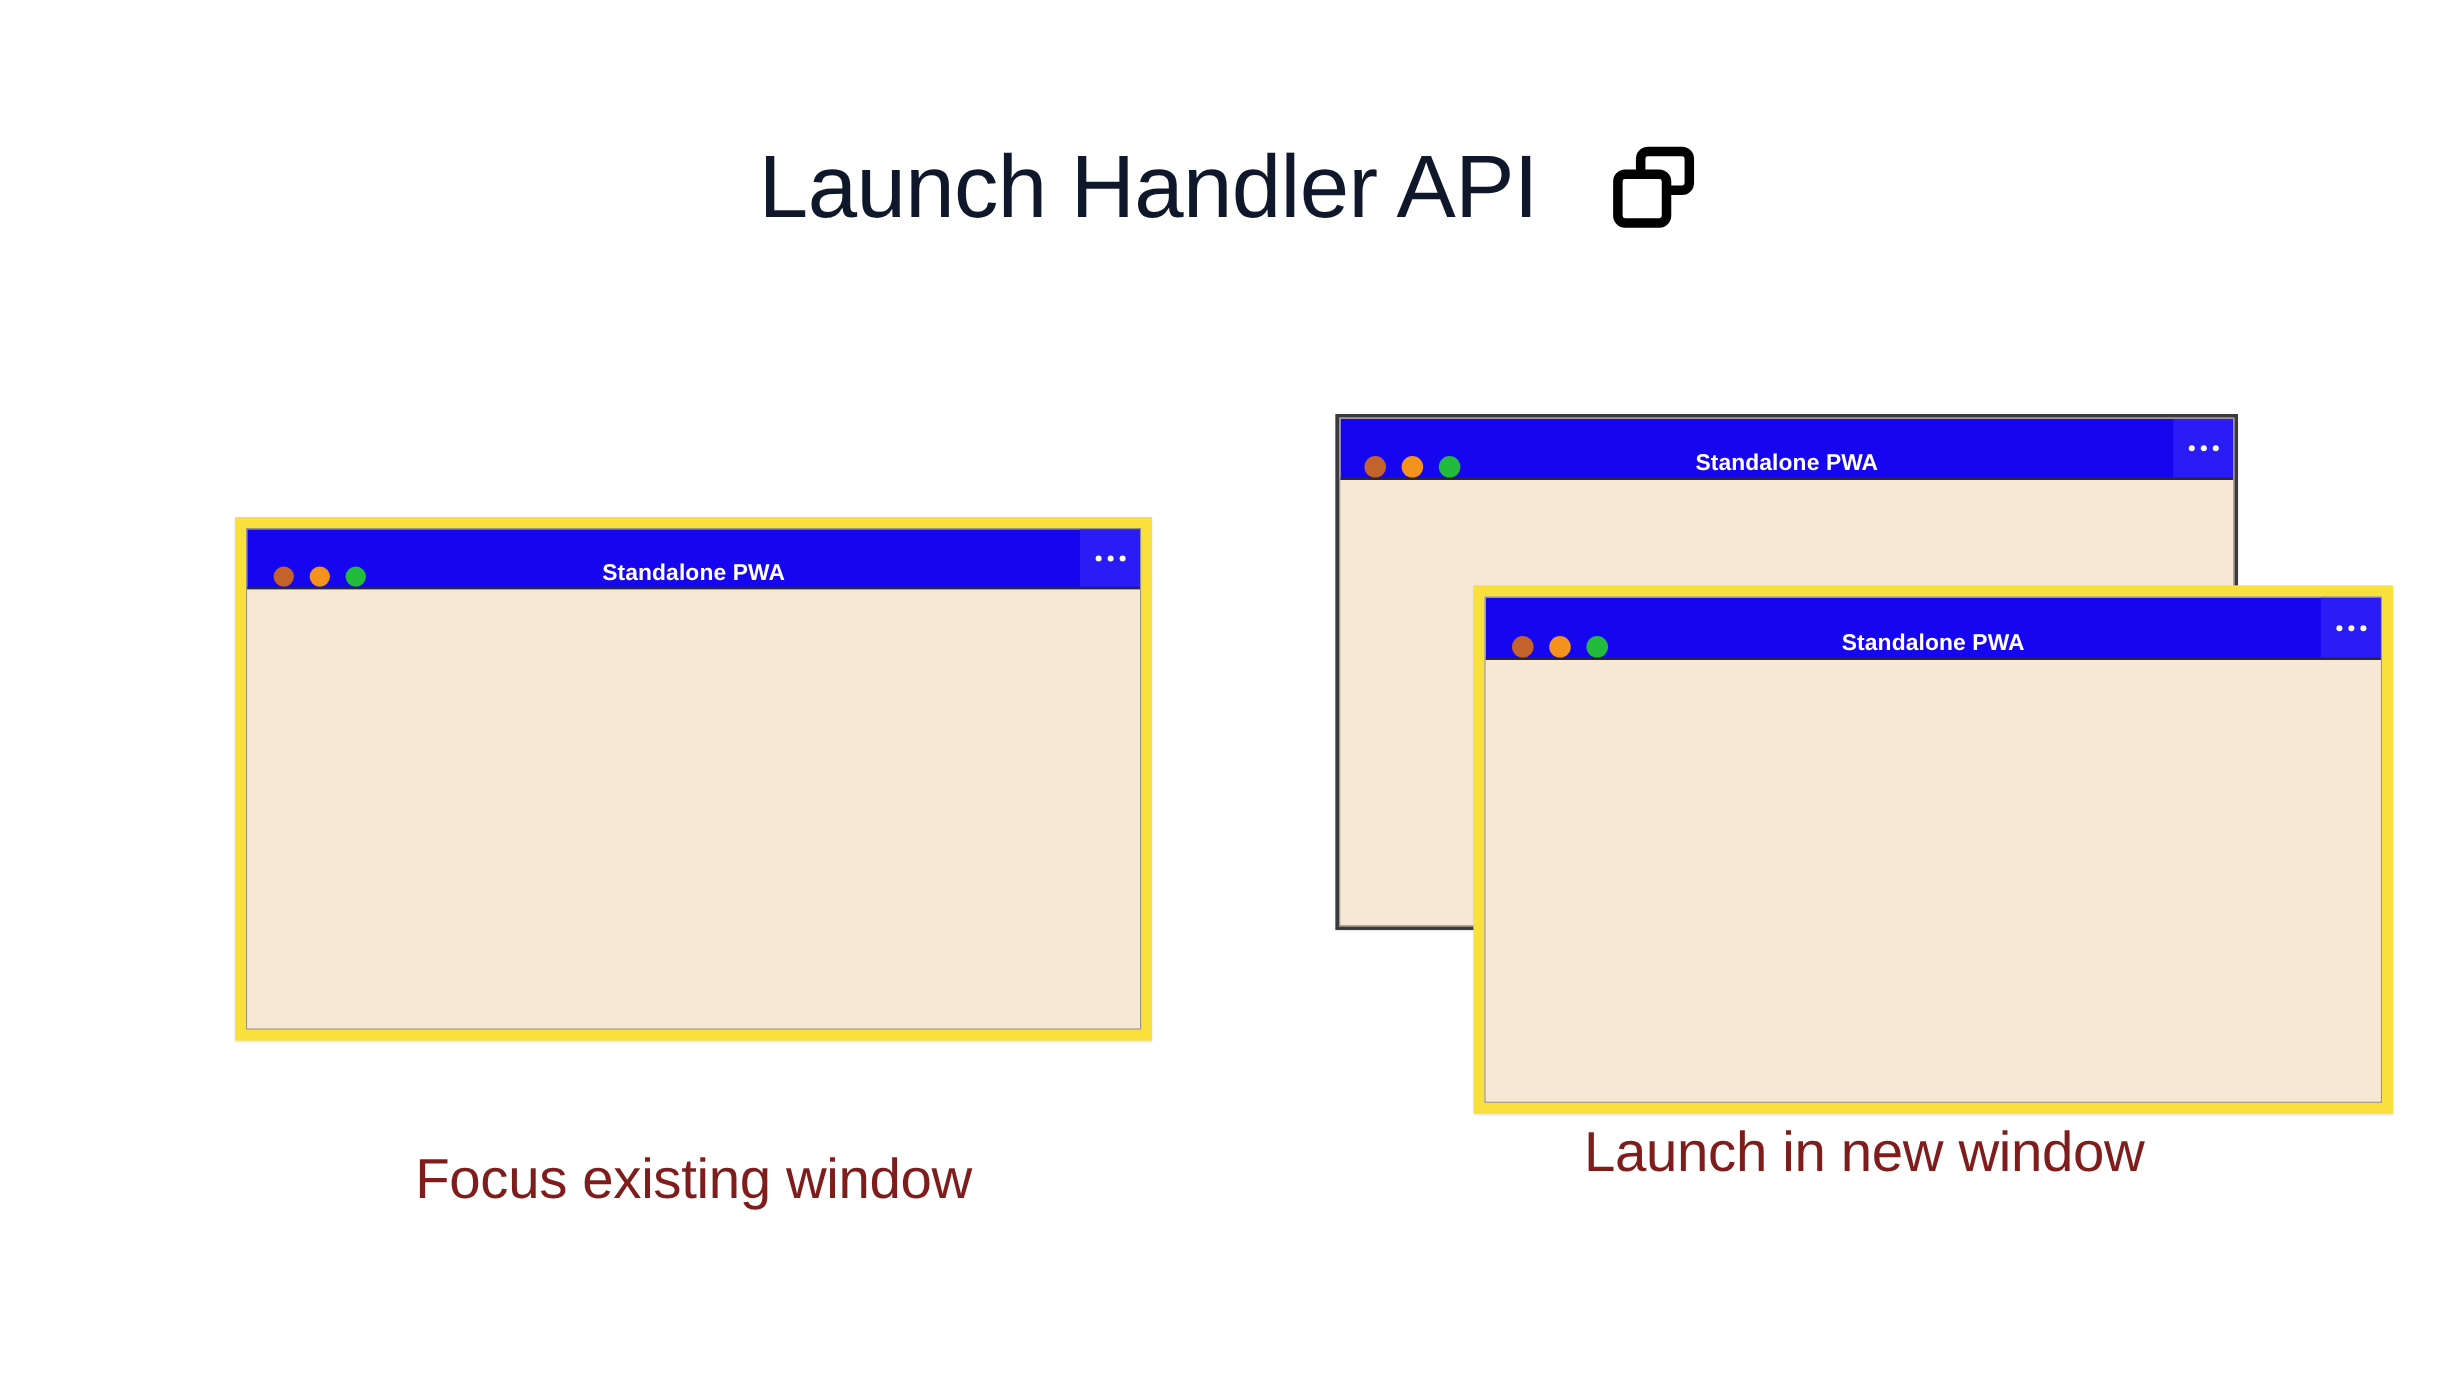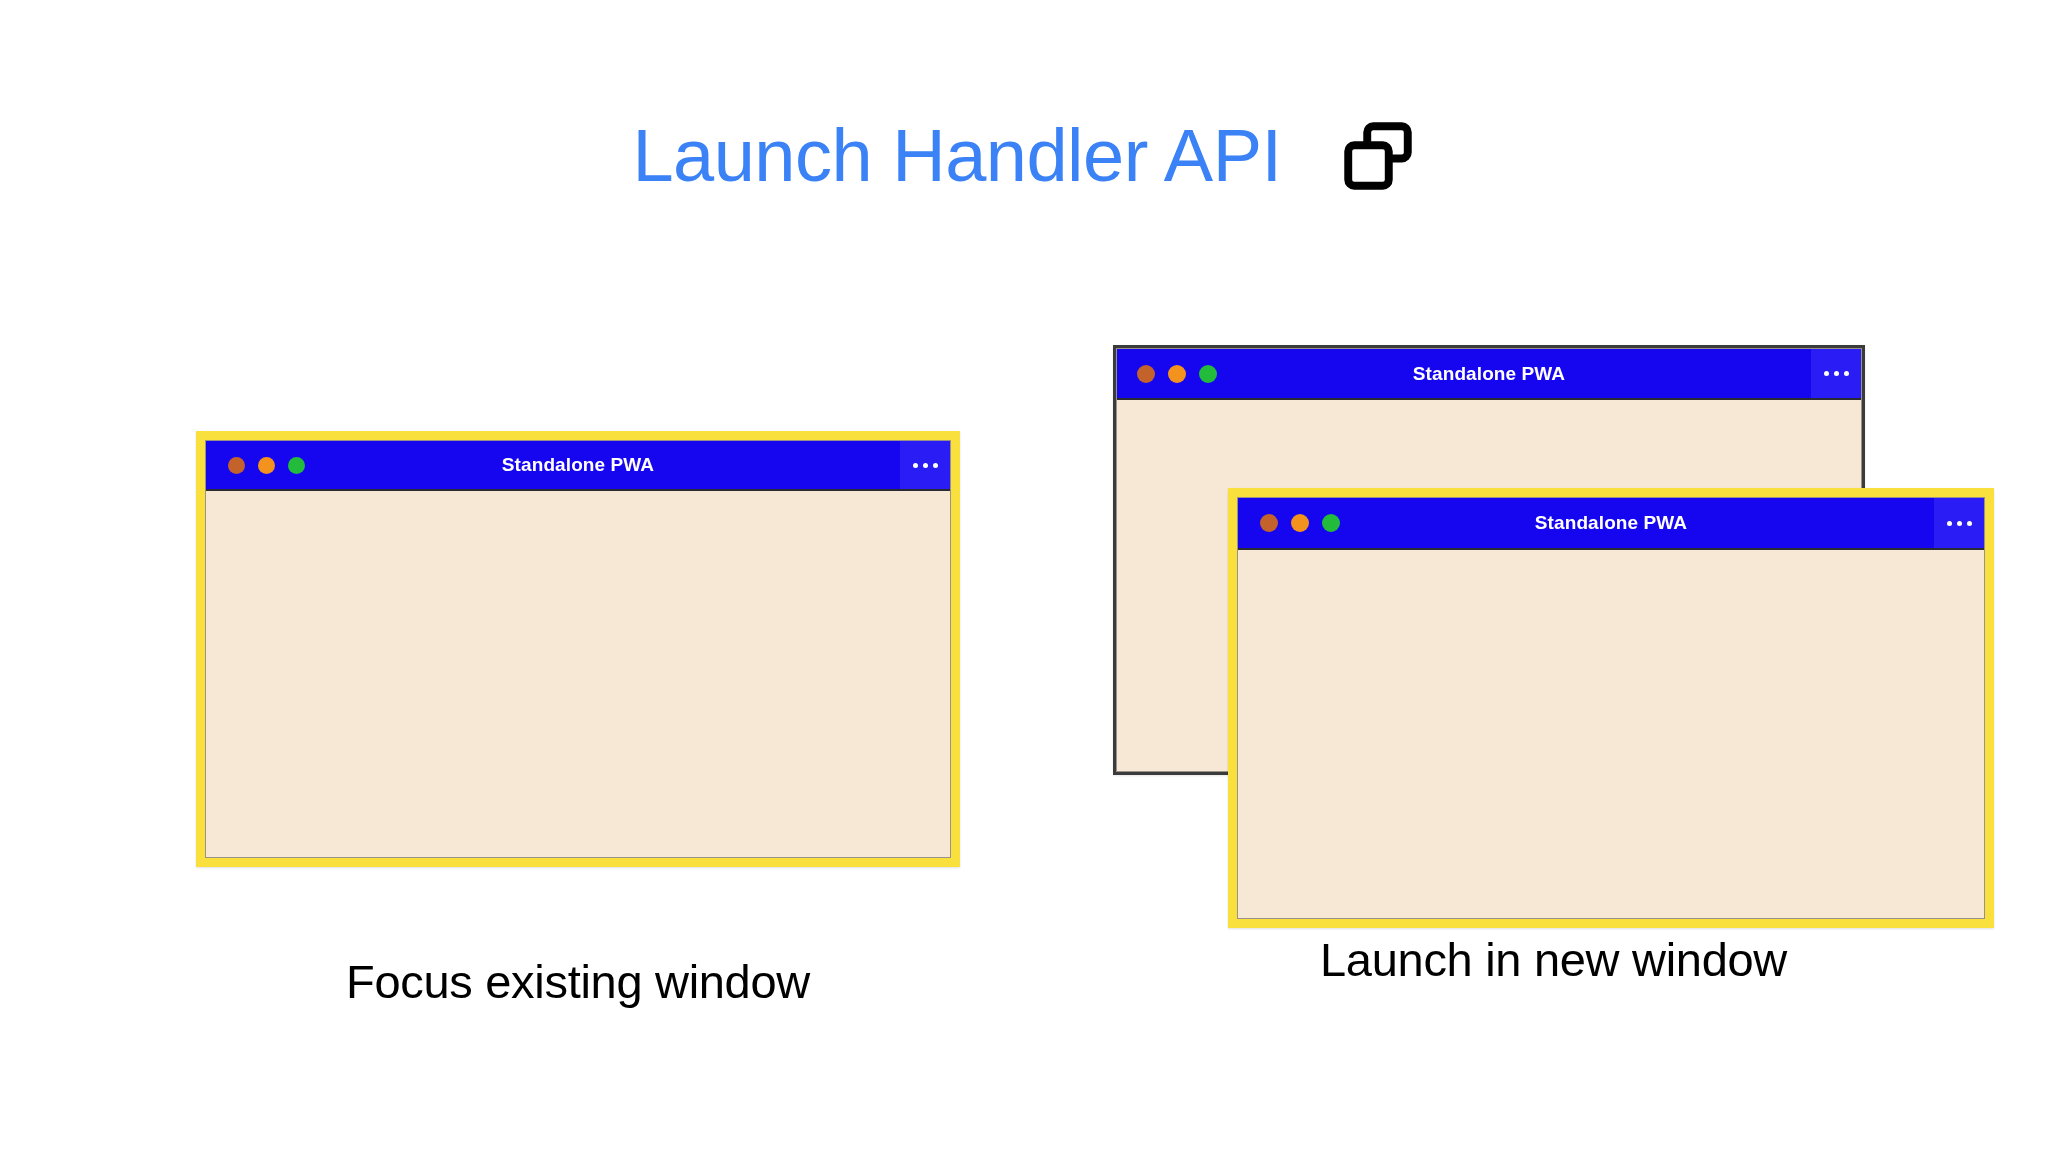--- a/index.html
+++ b/index.html
@@ -26,21 +26,21 @@
     display: flex;
     align-items: center;
     justify-content: center;
     gap: 58px;
   }
   .heading-title {
     font-size: 74px;
     font-weight: 400;
     letter-spacing: -0.5px;
     line-height: 1;
-    color: #3b82f6;
+    color: #0f172a;
     white-space: nowrap;
   }
   .multi-window-icon {
     display: block;
     width: 76px;
     height: 76px;
   }
 
   
   .window {
@@ -67,21 +67,21 @@
     border: 1px solid #9a9289;
     display: flex;
     flex-direction: column;
     overflow: hidden;
   }
   .titlebar {
     position: relative;
     flex: 0 0 auto;
     background: #1606ef;
     display: flex;
-    align-items: center;
+    align-items: flex-end;
     border-bottom: 2px solid #2a2a33;
   }
   .traffic-lights {
     position: absolute;
     display: flex;
     align-items: center;
   }
   .dot {
     border-radius: 50%;
     display: block;
@@ -159,21 +159,21 @@
   #window-right-front .titlebar-title { font-size: 19px; }
   #window-right-front .menu-button { width: 50px; }
   #window-right-front .menu-dot { width: 5px; height: 5px; }
 
   
   .caption {
     position: absolute;
     font-size: 47px;
     font-weight: 400;
     letter-spacing: -0.3px;
-    color: #000000;
+    color: #7f1d1d;
     white-space: nowrap;
     text-align: center;
     line-height: 1;
   }
   #caption-left  { left: 196px; width: 764px; top: 958px; }
   #caption-right { left: 1113px; width: 881px; top: 936px; }
 </style>
 </head>
 <body>
 

